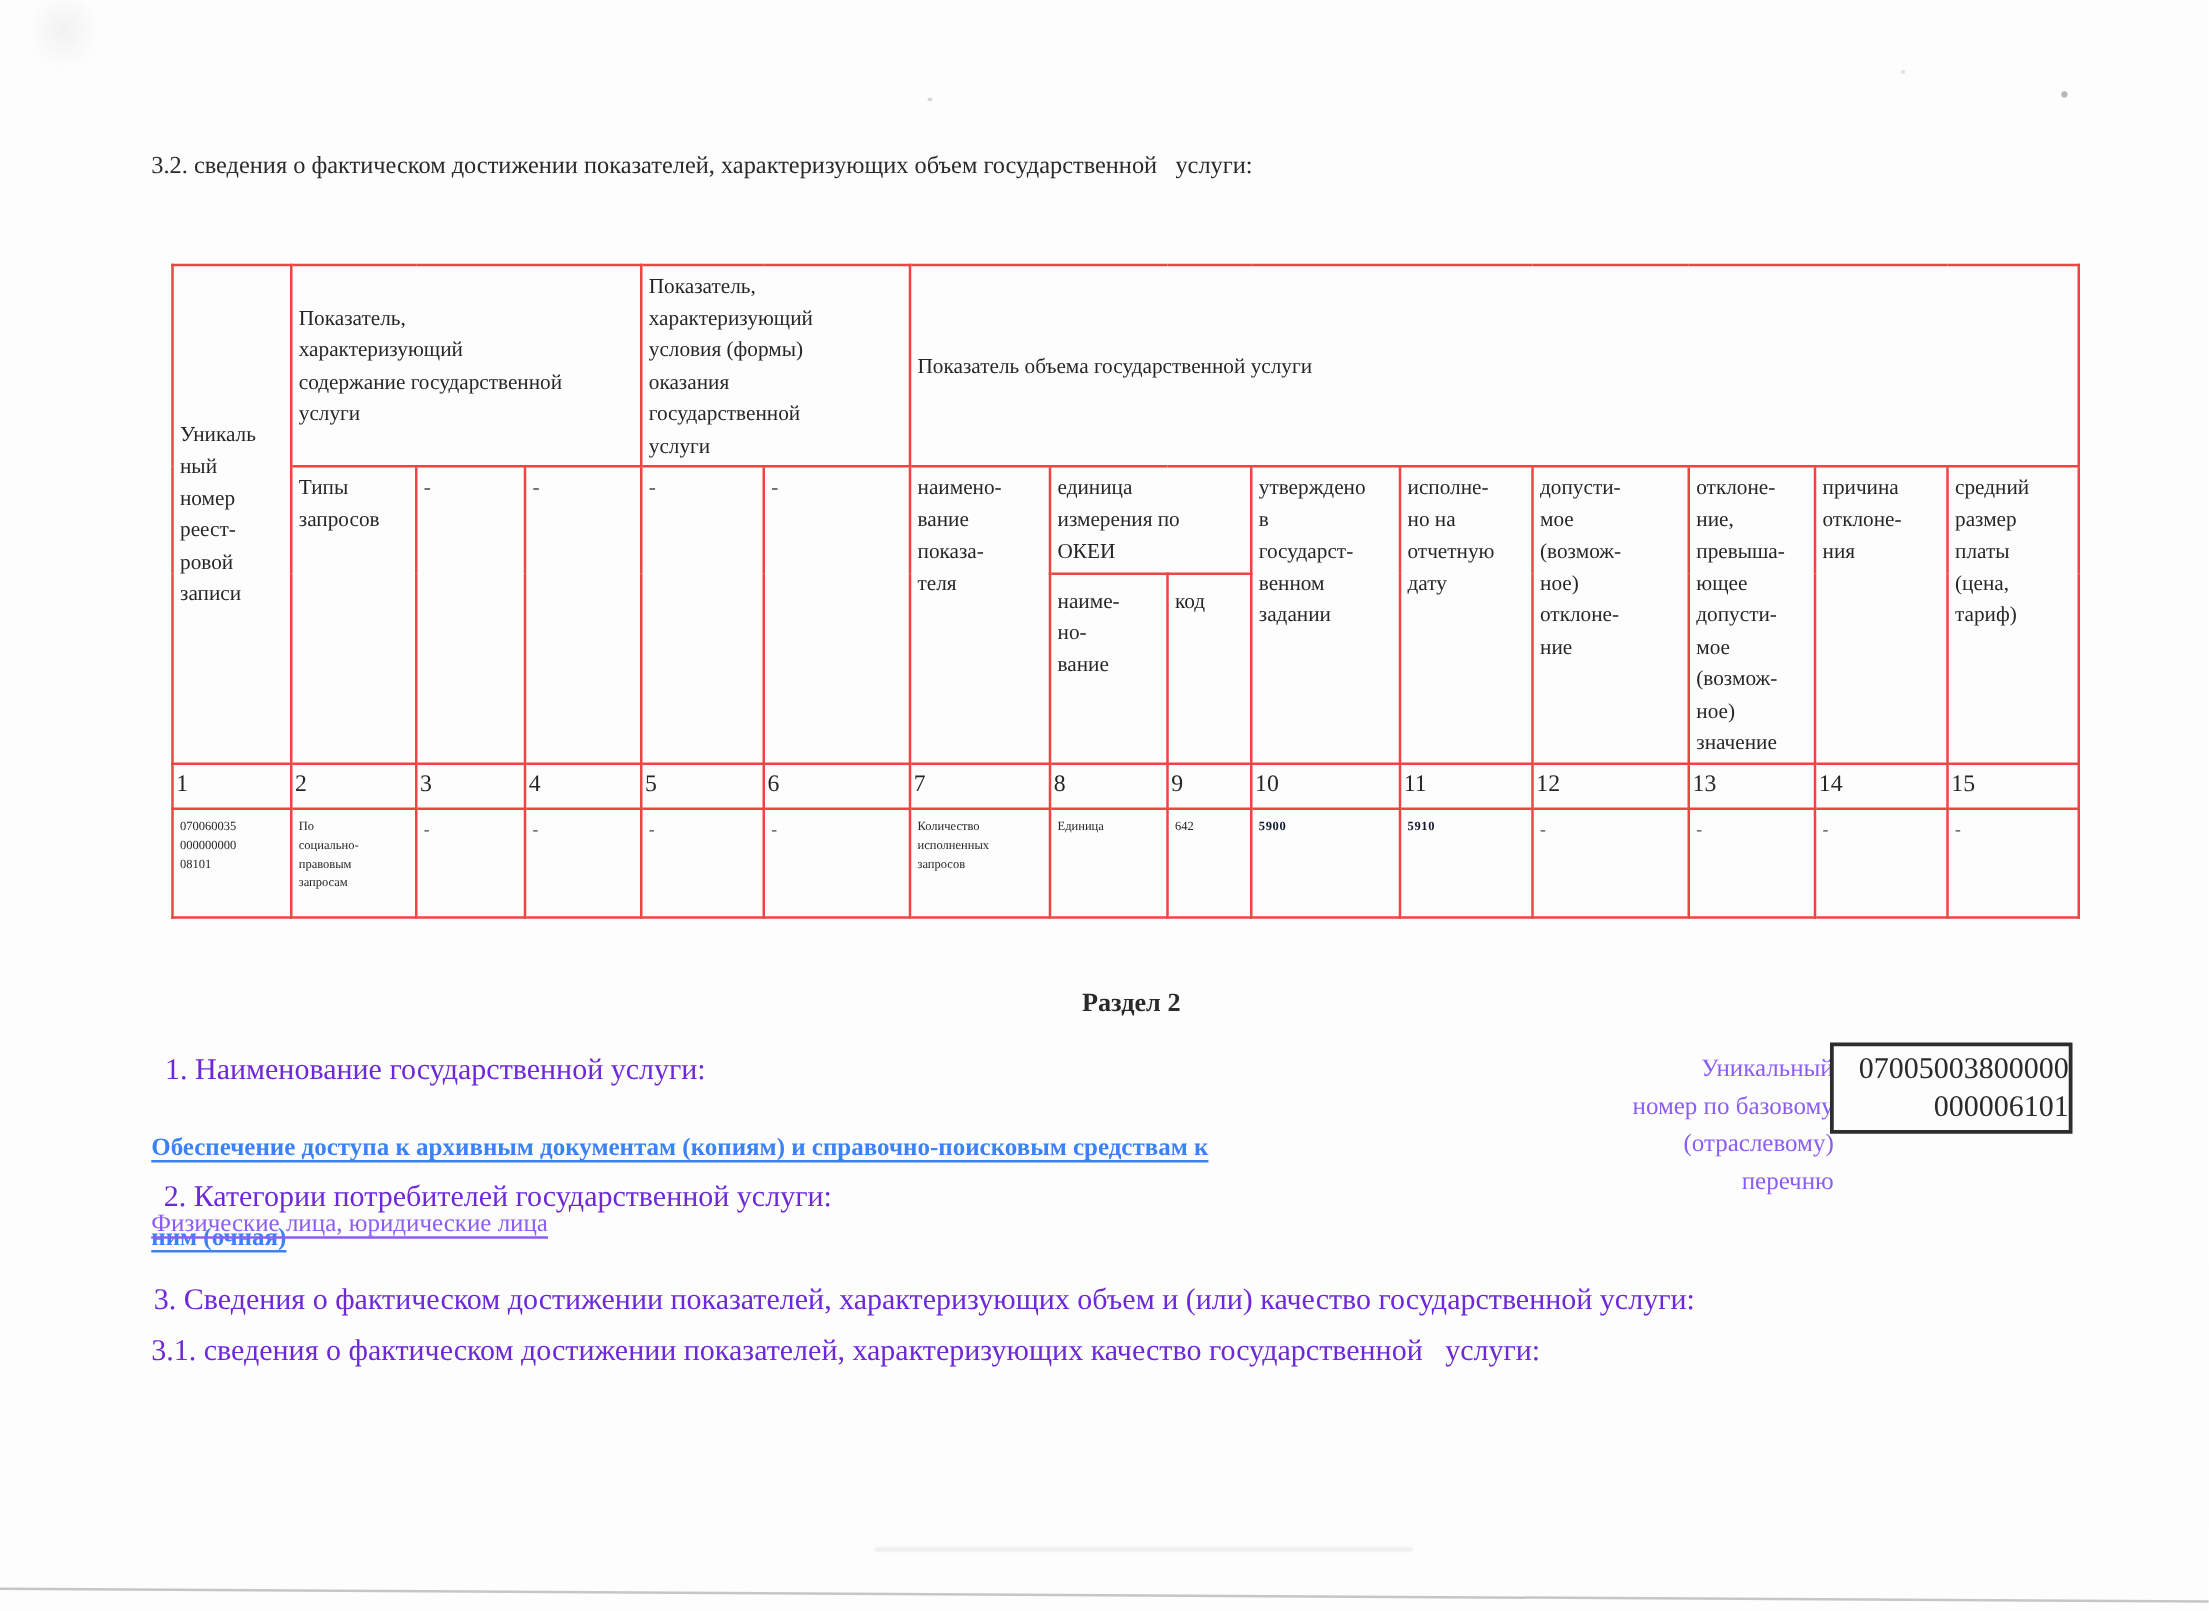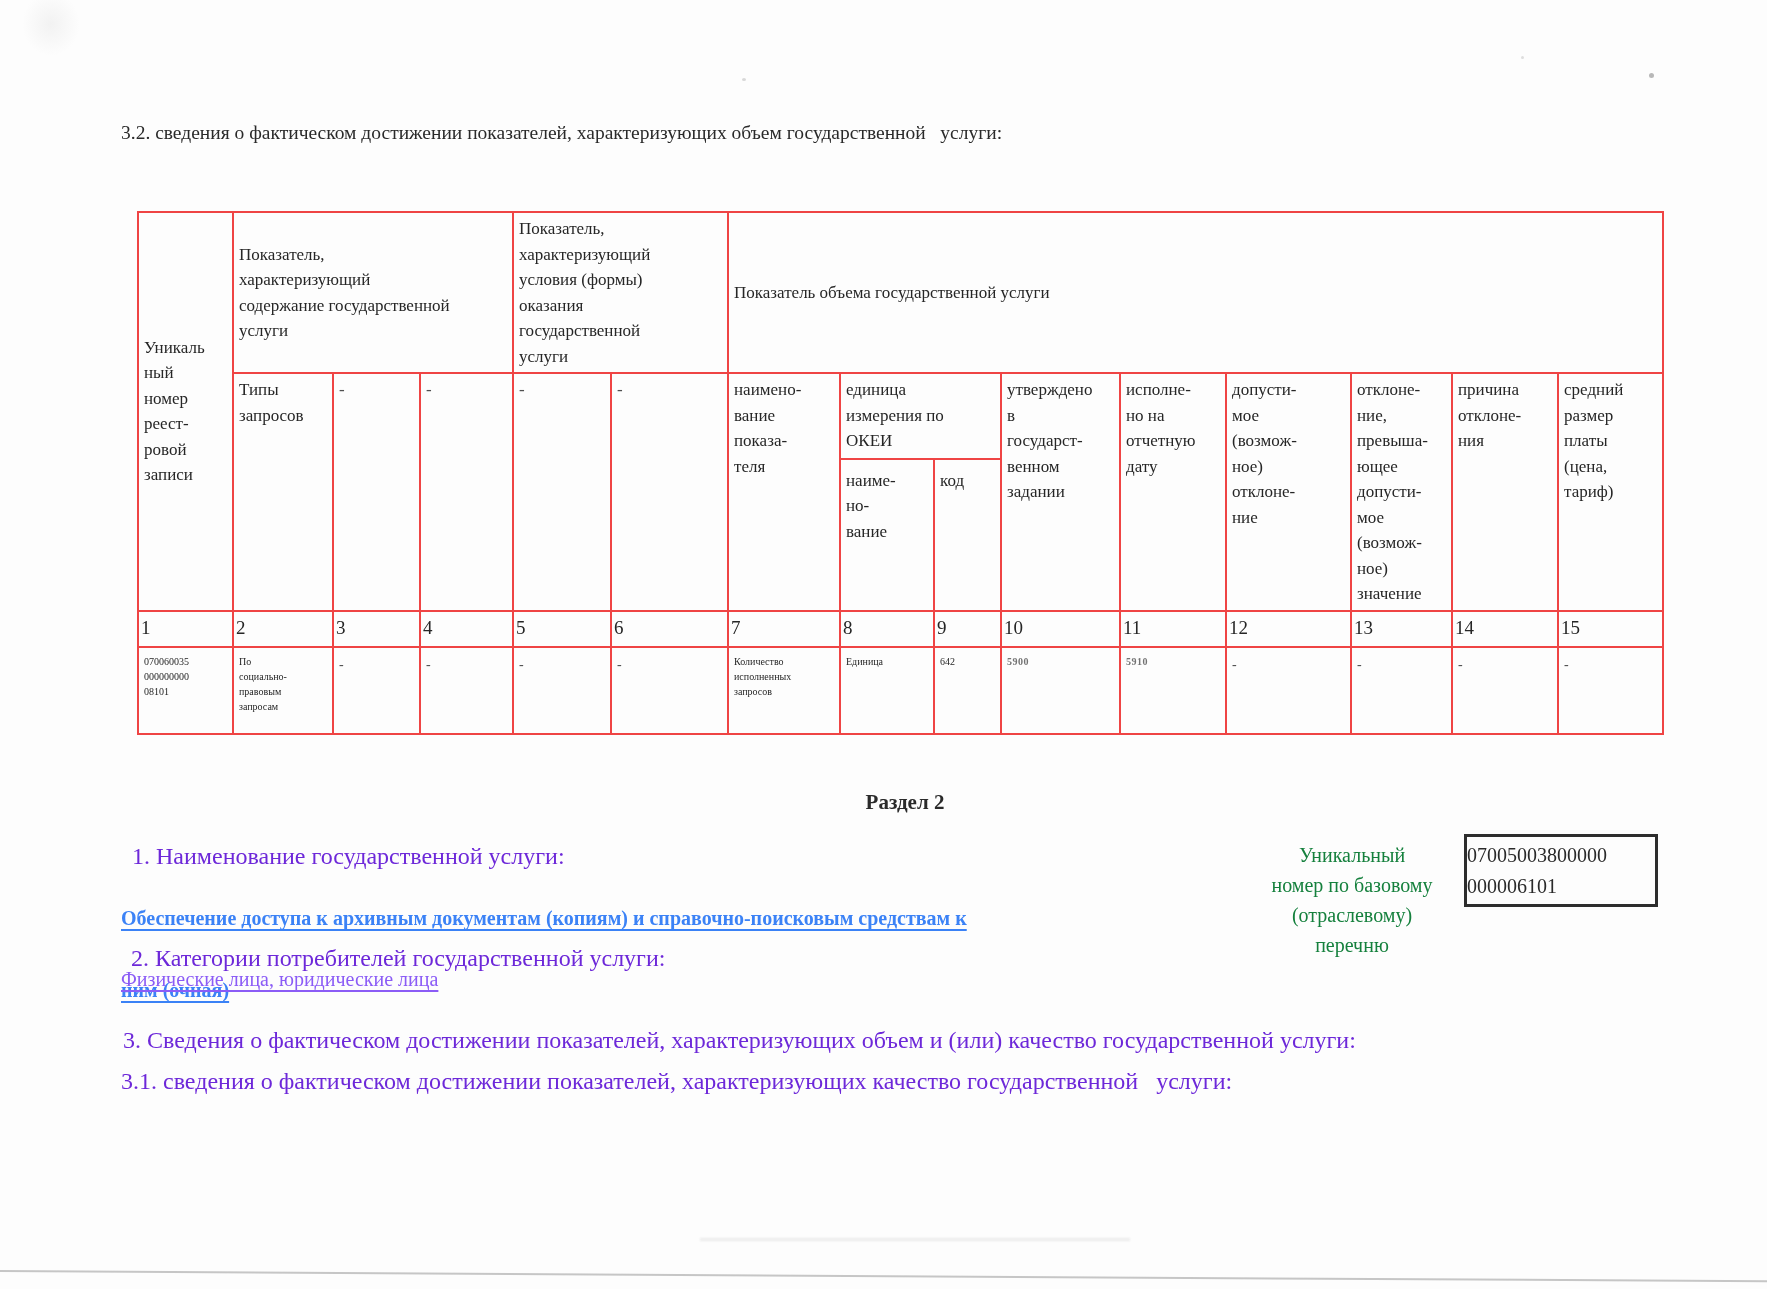--- a/index.html
+++ b/index.html
@@ -51,21 +51,21 @@
   tr.r4  { height: 87px;  }
 
   td.registry-head { vertical-align: middle; line-height: 1.75; border-radius: 27px; }
   tr.r1 td { vertical-align: middle; }
   tr.r2a td, tr.r2b td { vertical-align: top; }
   td.unit-group { padding-top: 6px; }
   tr.r2b td { padding-top: 8px; margin-top: 36px; }
   tr.r3 td { vertical-align: middle; font-size: 19px; padding: 1px 2px; }
   tr.r4 td { vertical-align: top; font-size: 10px; line-height: 1.5; padding-top: 6px; }
   td.cell-left { text-align: left; padding-left: 7px; }
-  td.val-bold { font-size: 21px; font-weight: bold; letter-spacing: 0.5px; color: #737373; }
+  td.val-bold { font-size: 21px; font-weight: bold; letter-spacing: 0.5px; color: #0f172a; }
   td.dash-cell { color: #4f4f4f; font-size: 15px; }
   tr.r4 td.dash-cell { font-size: 14px; }
 
   
   .razdel {
     left: 0; top: 790px; width: 1810px;
     text-align: center;
     font-size: 21px; font-weight: bold;
     color: #2a2a2a;
   }
@@ -78,32 +78,32 @@
   }
   .line2gap { margin-top: 13px; }
   .val-u {
     font-size: 20px; color: #8b5cf6;
     text-decoration: underline;
     text-decoration-thickness: 1.5px;
     text-underline-offset: 4px;
   }
   .uniq-label {
     left: 1237px; top: 840px; width: 230px;
-    text-align: center;
+    text-align: right;
     font-size: 20px;
     line-height: 30px;
     white-space: pre-line;
-    color: #15803d;
+    color: #8b5cf6;
   }
   .uniq-box {
     left: 1464px; top: 834px;
     width: 188px; height: 64px;
     border: 3px solid #2d2d2d;
-    text-align: left;
-    font-size: 20px;
+    text-align: right;
+    font-size: 24px;
     line-height: 31px;
     white-space: pre-line;
     padding-top: 3px;
     color: #2a2a2a;
     background: #fdfdfd;
   }
 
   
   .speck { position: absolute; border-radius: 50%; }
   .scan-line-bottom {

